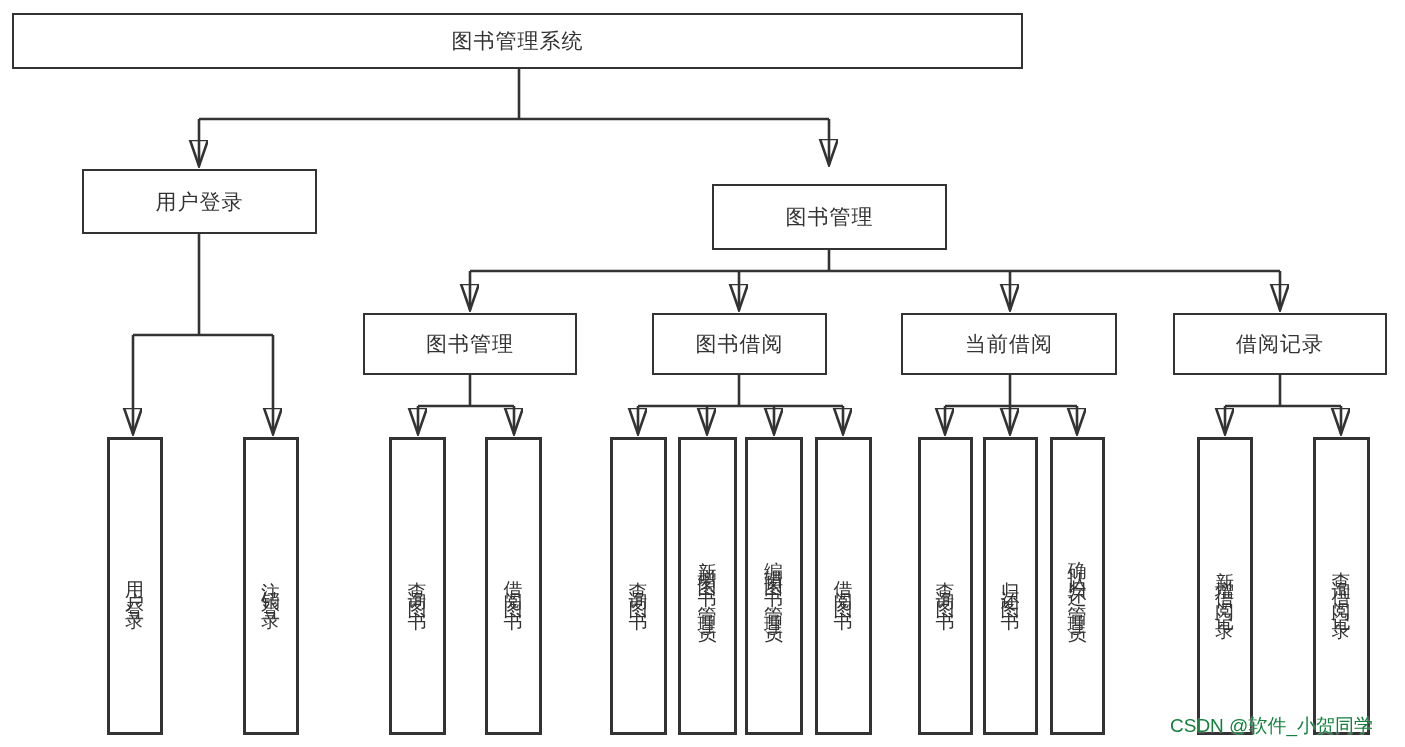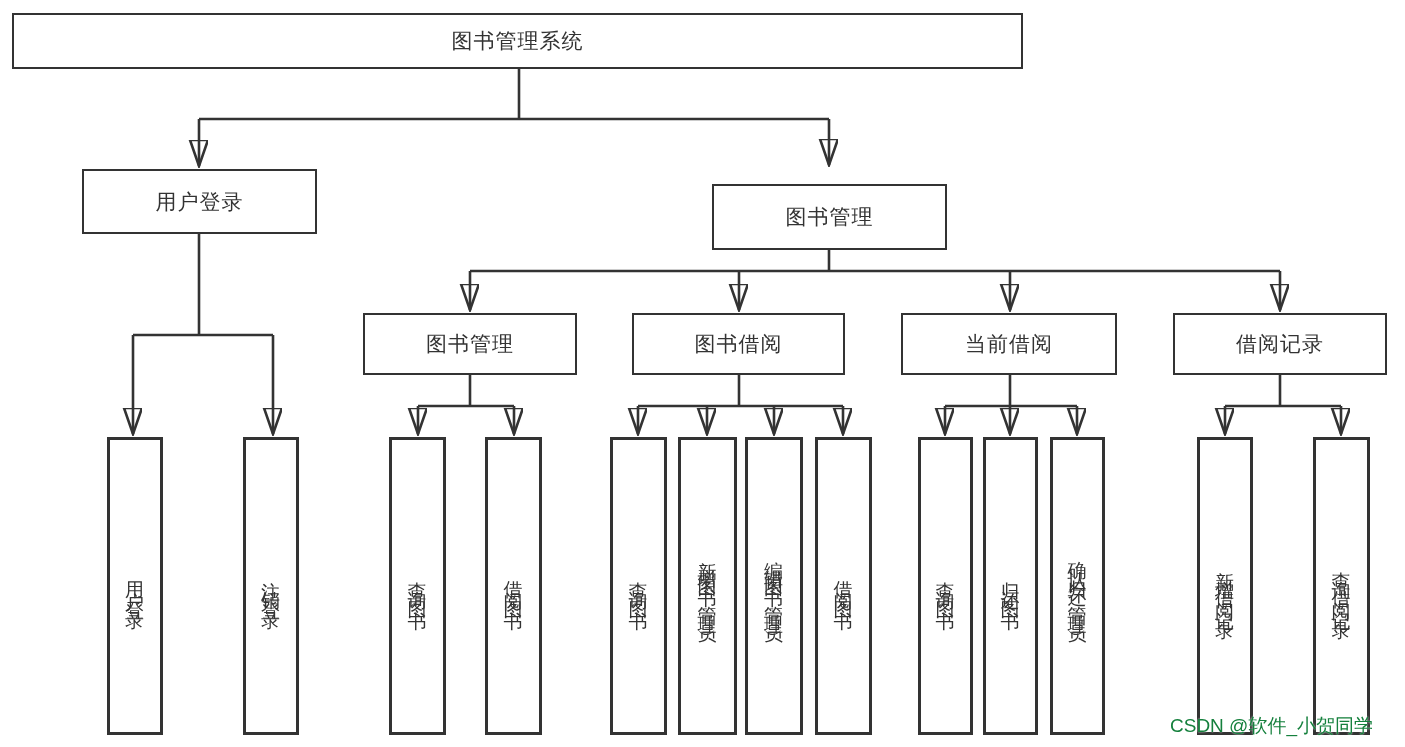--- a/index.html
+++ b/index.html
@@ -130,21 +130,21 @@
   <div class="node" style="left:82px; top:169px; width:235px; height:65px;">
     <span>用户登录</span>
   </div>
   <div class="node" style="left:712px; top:184px; width:235px; height:66px;">
     <span>图书管理</span>
   </div>
 
   <div class="node" style="left:363px; top:313px; width:214px; height:62px;">
     <span>图书管理</span>
   </div>
-  <div class="node" style="left:632px; top:313px; width:213px; height:62px;">
+  <div class="node" style="left:652px; top:313px; width:175px; height:62px;">
     <span>图书借阅</span>
   </div>
   <div class="node" style="left:901px; top:313px; width:216px; height:62px;">
     <span>当前借阅</span>
   </div>
   <div class="node" style="left:1173px; top:313px; width:214px; height:62px;font-family:Liberation Mono, monospace;">
     <span>借阅记录</span>
   </div>
 
   <div class="leaf" style="left:107px; width:56px;">

